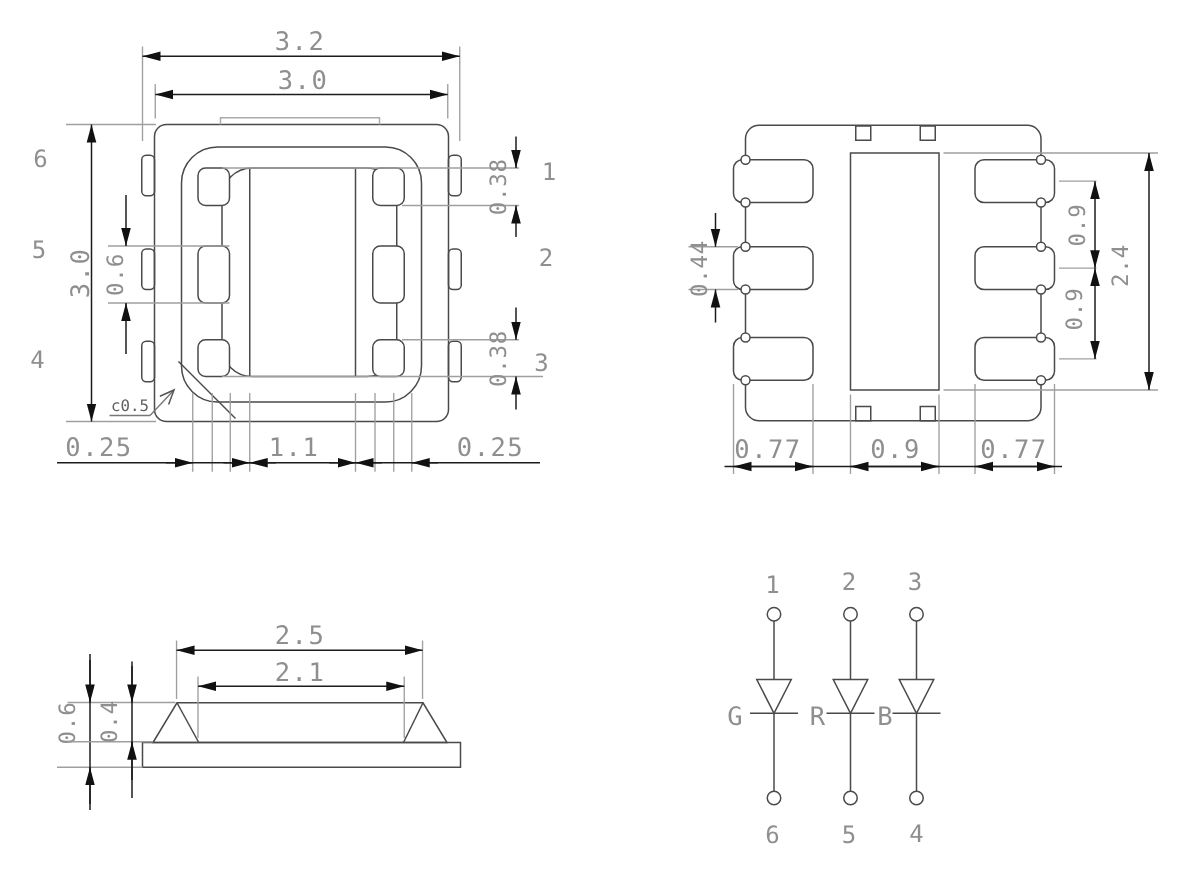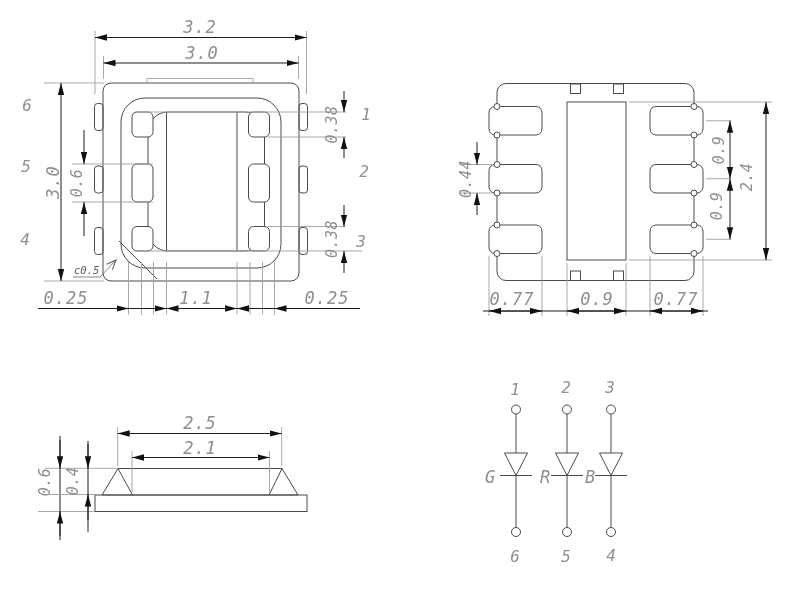--- a/index.html
+++ b/index.html
@@ -1,16 +1,16 @@
 <!DOCTYPE html>
 <html><head>
 <meta charset="utf-8">
 <style>
   html,body{margin:0;padding:0;background:#ffffff;}
-  .canvas{width:801px;height:595px;background:#ffffff;overflow:hidden;font-style:italic;}
+  .canvas{width:801px;height:595px;background:#ffffff;overflow:hidden;}
   svg{display:block;}
   
   .g  {stroke:#4a4a4a; fill:none; stroke-width:1;}       
   .gl {stroke:#ababab; fill:none; stroke-width:1;}       
   .x  {stroke:#9f9f9f; fill:none; stroke-width:0.9;}     
   .d  {stroke:#1c1c1c; fill:none; stroke-width:1;}       
   .ld {stroke:#777777; fill:none; stroke-width:0.9;}     
   .pad{fill:#ffffff;}
   text{fill:#8f8f8f; font-family:"DejaVu Sans Mono","Liberation Mono",monospace;
        font-size:17px; letter-spacing:1px;}

